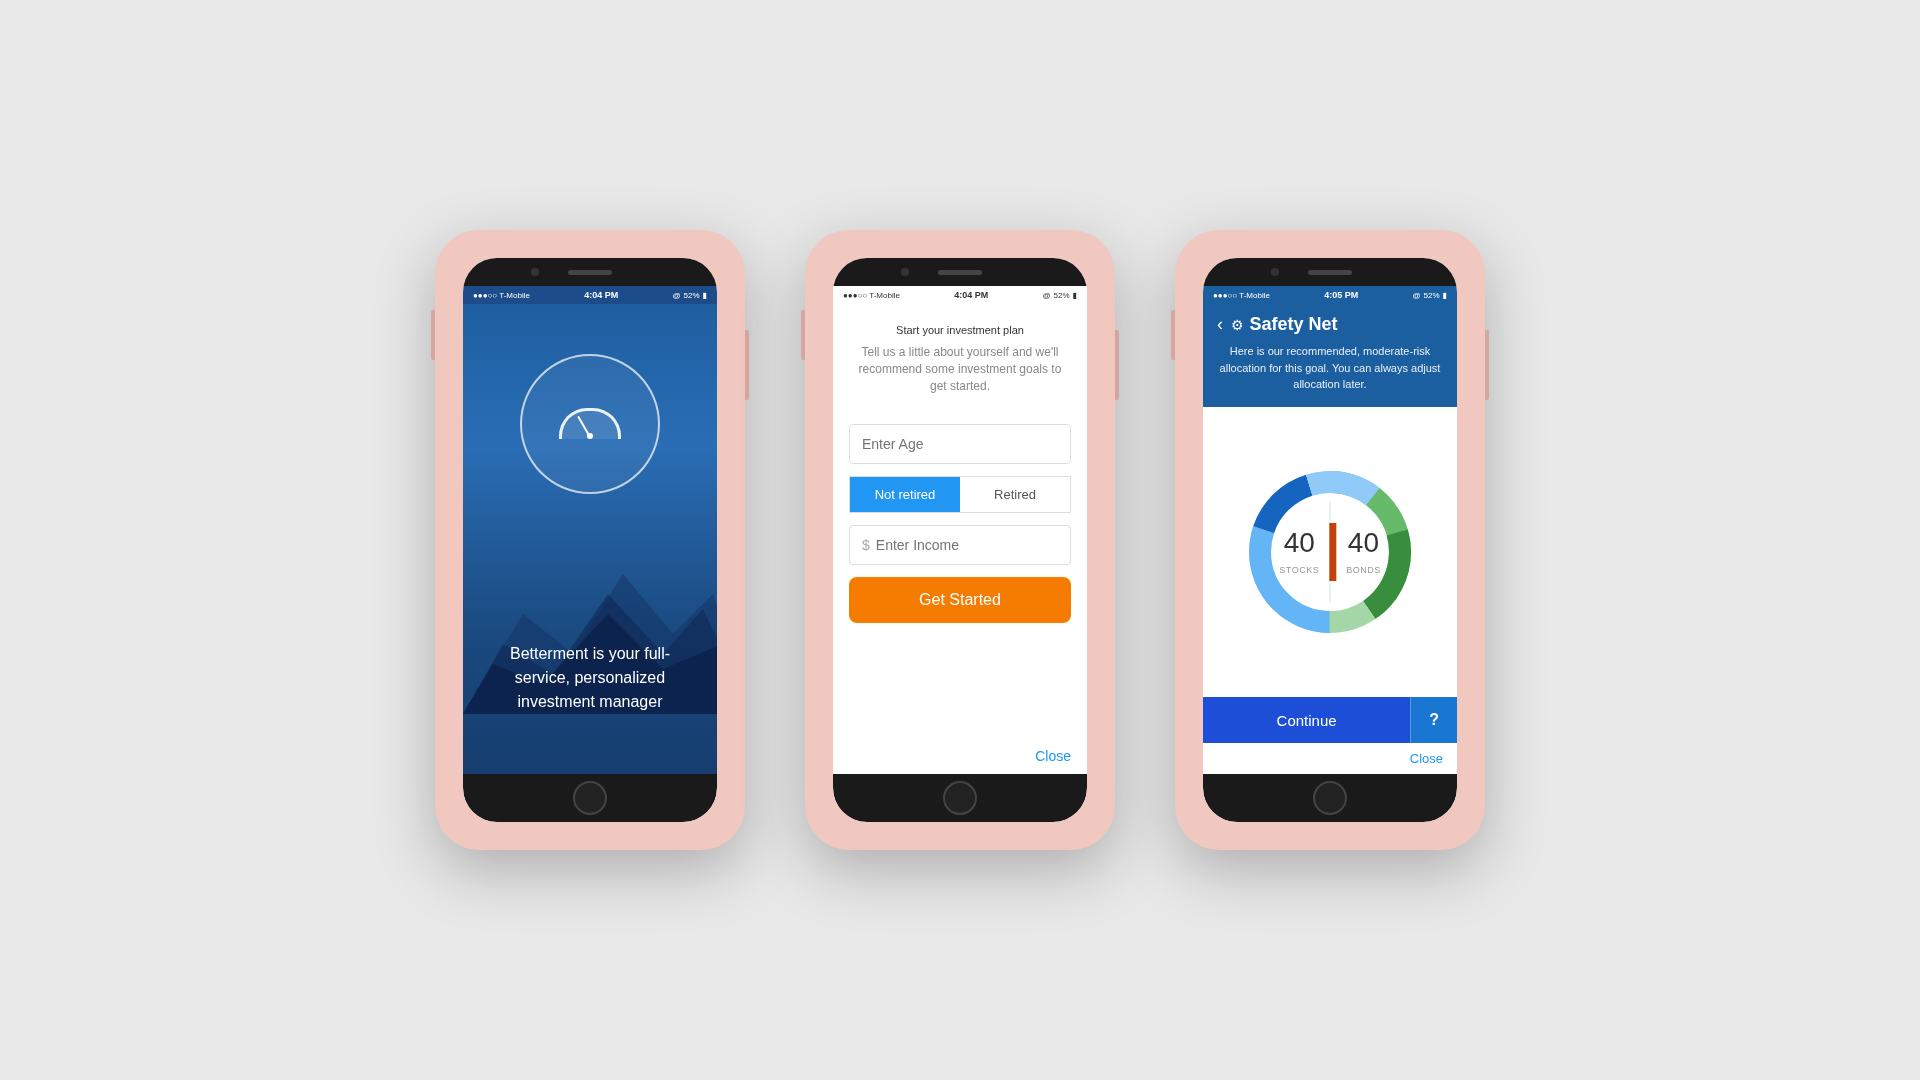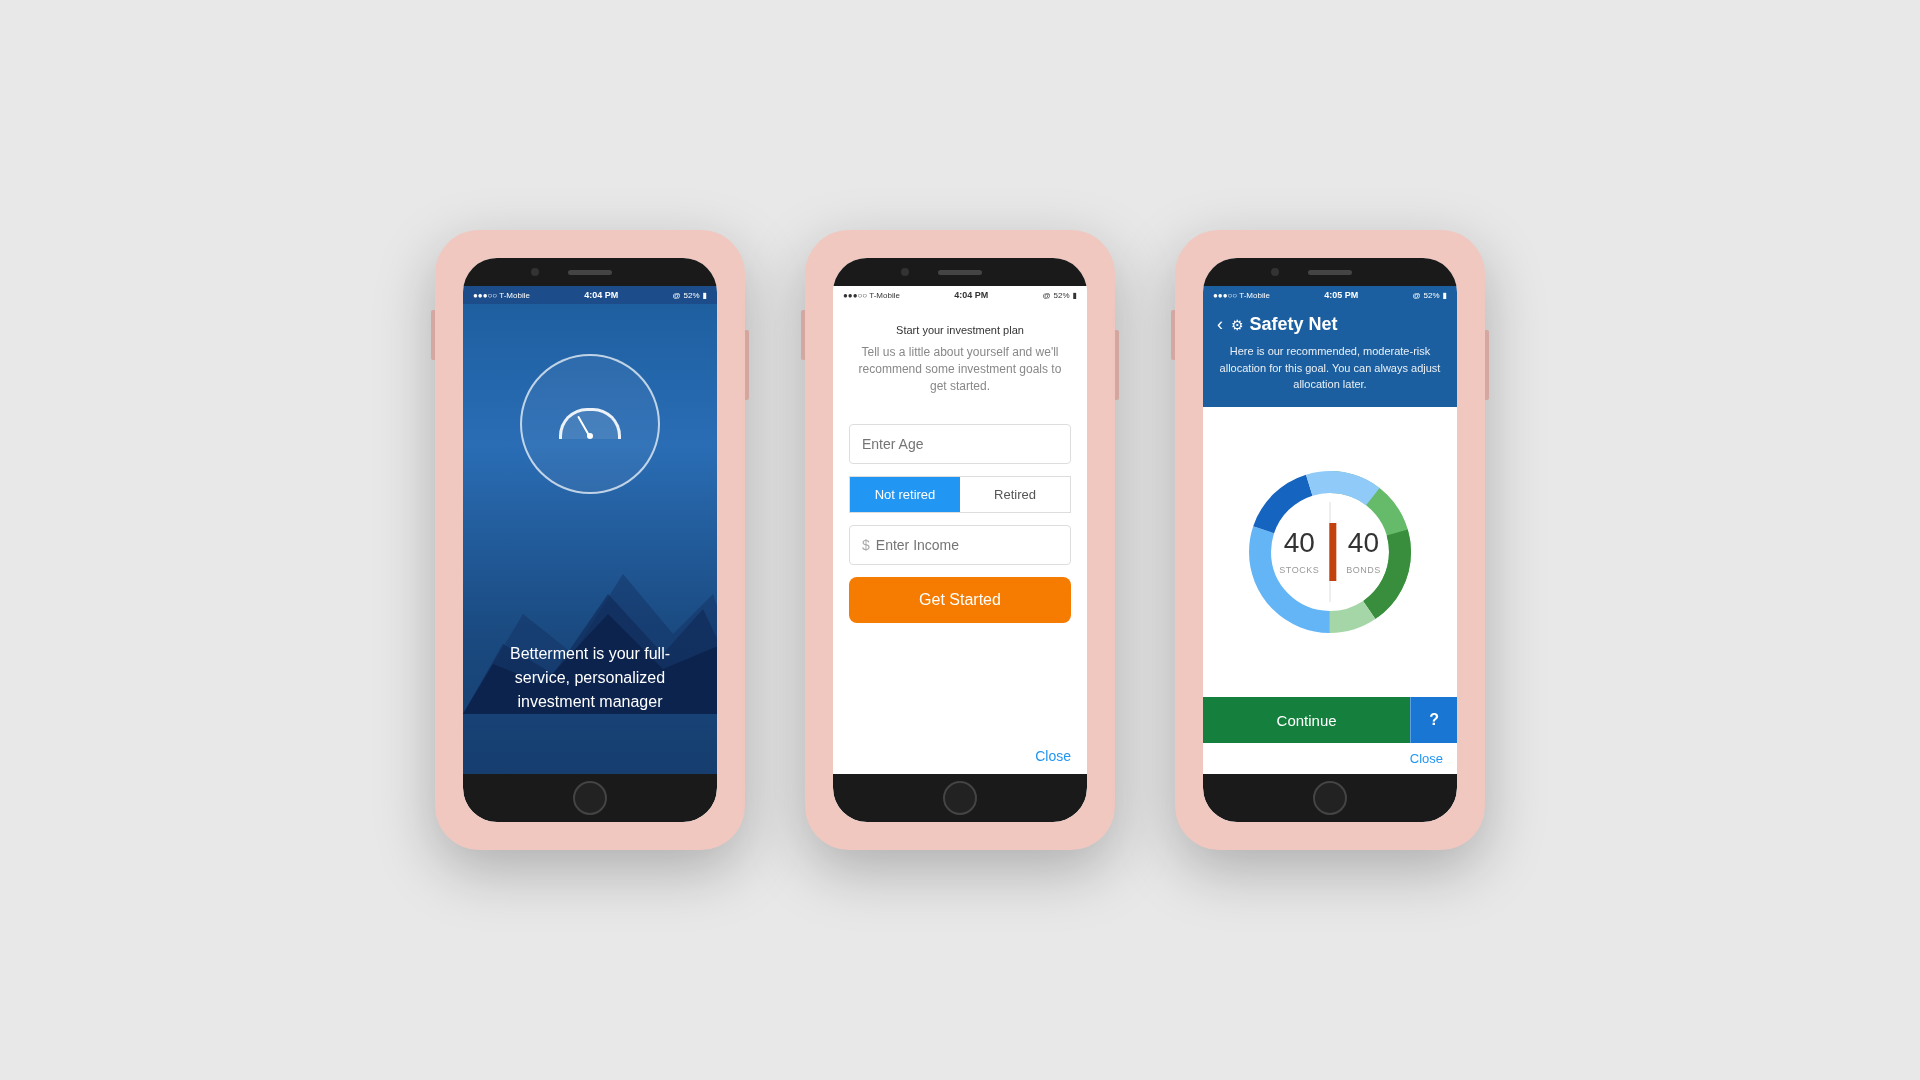--- a/index.html
+++ b/index.html
@@ -411,21 +411,21 @@
       letter-spacing: 0.5px;
       text-transform: uppercase;
     }
 
     .continue-btn-wrap {
       display: flex;
       margin: 0;
     }
     .continue-btn {
       flex: 1;
-      background: #15803d;
+      background: #1d4ed8;
       color: white;
       border: none;
       padding: 14px;
       font-size: 15px;
       font-weight: 500;
       cursor: pointer;
     }
     .question-btn {
       background: #1976D2;
       color: white;

